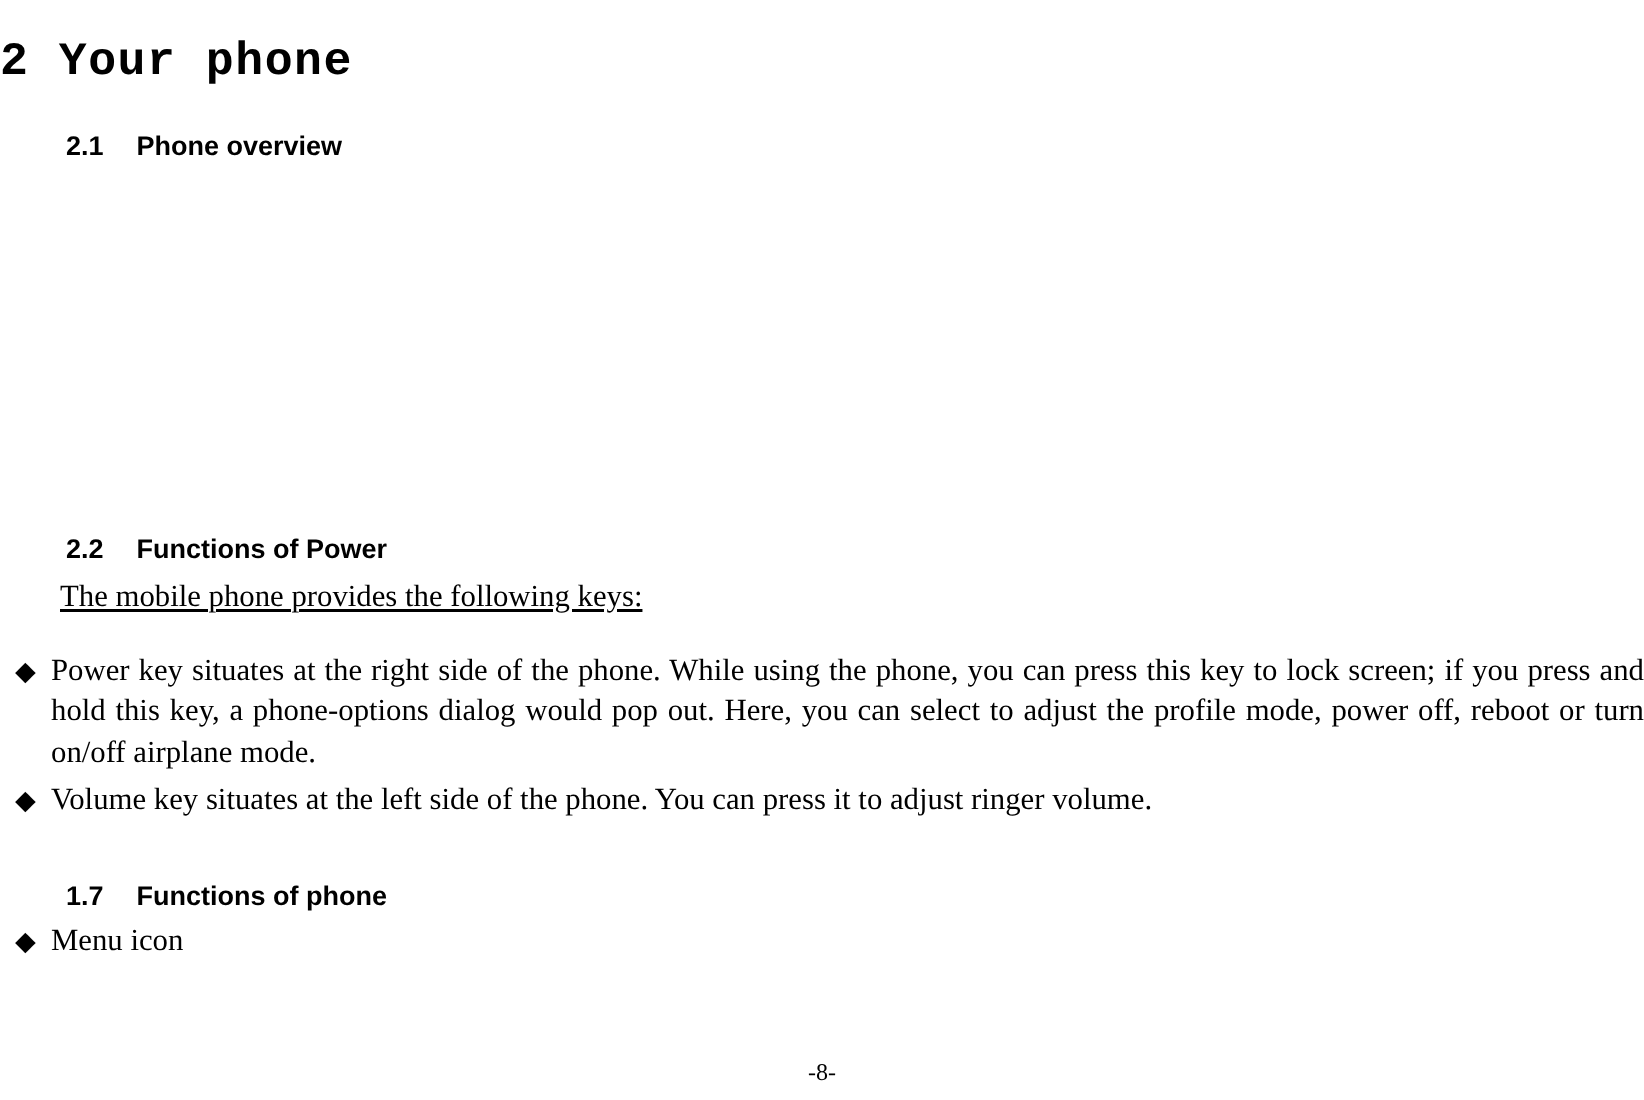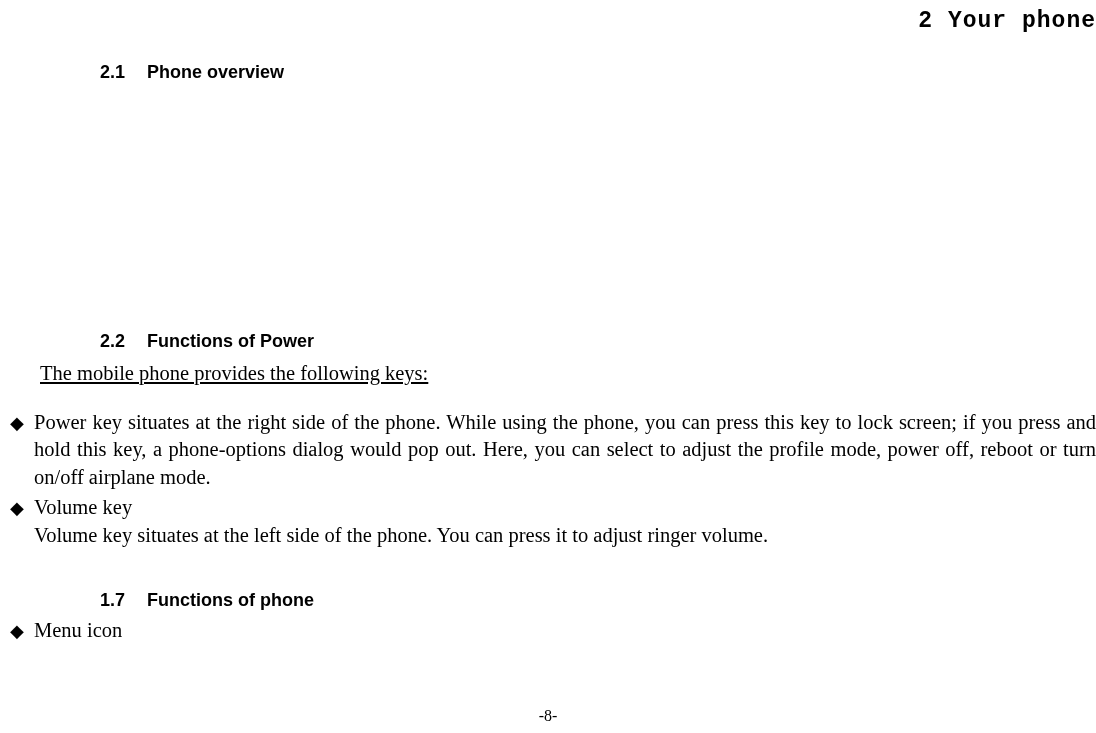--- a/index.html
+++ b/index.html
@@ -10,32 +10,32 @@
     body {
       width: 1096px;
       height: 733px;
       background: white;
       font-family: "Times New Roman", Times, serif;
       color: black;
       position: relative;
       overflow: hidden;
     }
     .page-title {
-      text-align: right;
+      text-align: left;
       font-family: "Courier New", Courier, monospace;
       font-weight: bold;
-      font-size: 23px;
-      padding-top: 8px;
+      font-size: 31px;
+      padding-top: 24px;
       letter-spacing: 1px;
     }
     .section-heading {
       font-family: Arial, Helvetica, sans-serif;
       font-weight: bold;
       font-size: 18px;
-      margin-left: 100px;
+      margin-left: 44px;
     }
     .section-2-1 {
       margin-top: 28px;
     }
     .section-2-2 {
       margin-top: 248px;
     }
     .section-2-3 {
       margin-top: 40px;
     }
@@ -104,21 +104,20 @@
 <div class="bullet-row body-text">
   <div class="bullet-marker">◆</div>
   <div class="bullet-content">
     <div class="bullet-desc">Power key situates at the right side of the phone. While using the phone, you can press this key to lock screen; if you press and hold this key, a phone-options dialog would pop out. Here, you can select to adjust the profile mode, power off, reboot or turn on/off airplane mode.</div>
   </div>
 </div>
 
 <div class="bullet-row body-text">
   <div class="bullet-marker">◆</div>
   <div class="bullet-content">
-    <div>Volume key</div>
     <div class="bullet-desc-nojust">Volume key situates at the left side of the phone. You can press it to adjust ringer volume.</div>
   </div>
 </div>
 
 <div class="section-heading section-2-3">
   <span class="section-number">1.7</span><span>Functions of phone</span>
 </div>
 
 <div class="bullet-row body-text" style="margin-top:6px;">
   <div class="bullet-marker">◆</div>

